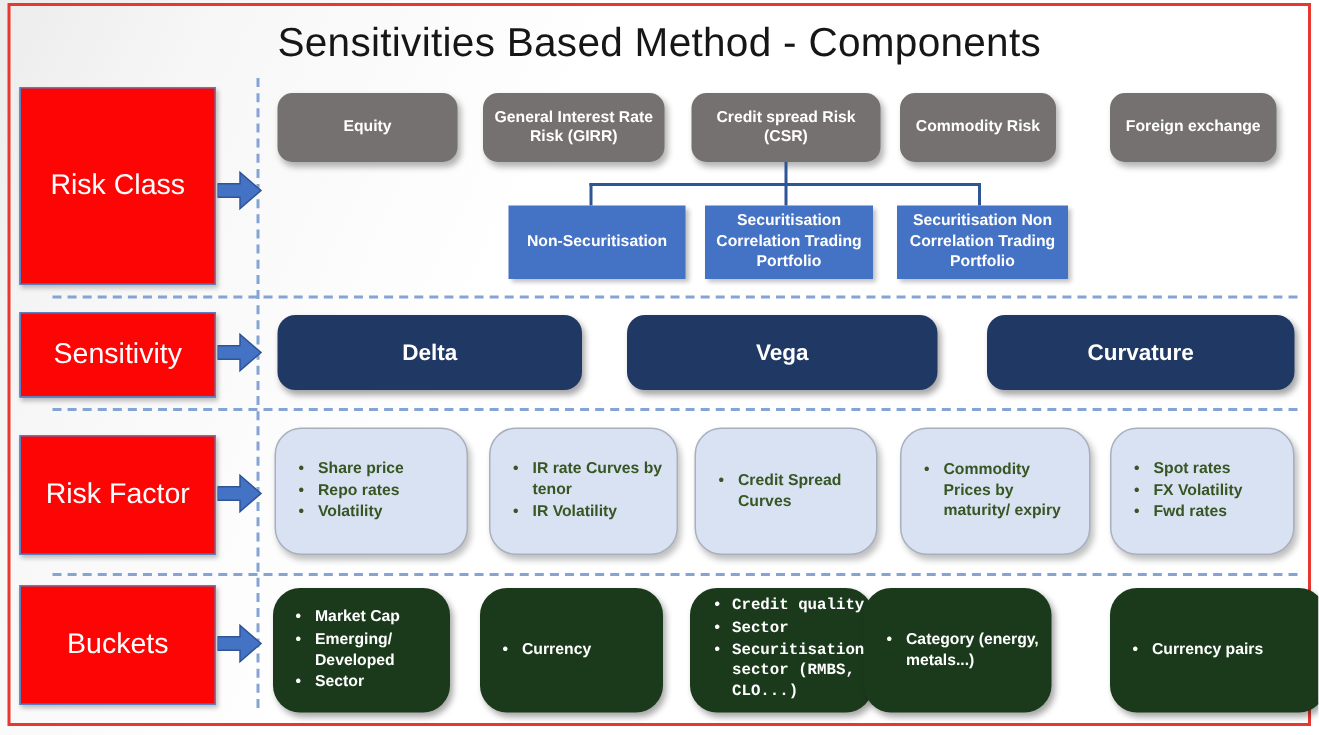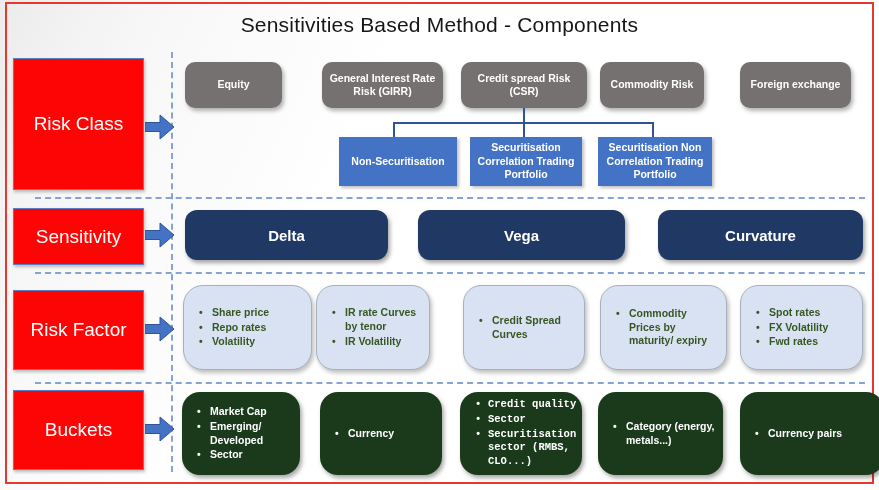--- a/index.html
+++ b/index.html
@@ -7,21 +7,21 @@
     position:relative; width:879px; height:490px; overflow:hidden;
     font-family:"Liberation Sans", sans-serif;
     background:linear-gradient(115deg,#ececec 0%,#f7f7f7 14%,#ffffff 38%);
   }
   .frame {
     position:absolute; left:5px; top:2px; width:865px; height:478px;
     border:2px solid #e8372f; background:transparent; pointer-events:none;
   }
   .title {
     position:absolute; left:0; top:13px; width:879px; text-align:center;
-    font-size:21px; color:#161616; letter-spacing:0.2px;
+    font-size:27px; color:#161616; letter-spacing:0.2px;
   }
   .dash-v {
     position:absolute; left:171px; top:52px; height:420px; width:0;
     border-left:2px dashed #85a4d6;
   }
   .dash-h {
     position:absolute; left:35px; width:830px; height:0;
     border-top:2px dashed #85a4d6;
   }
   .redbox {
@@ -100,21 +100,21 @@
   <svg class="arrow" style="top:221px;" viewBox="0 0 30 28">
       <polygon points="0,9.5 15,9.5 15,2 29,14 15,26 15,18.5 0,18.5" fill="#4472c4" stroke="#2e5596" stroke-width="1"></polygon>
     </svg>
   <svg class="arrow" style="top:315px;" viewBox="0 0 30 28">
       <polygon points="0,9.5 15,9.5 15,2 29,14 15,26 15,18.5 0,18.5" fill="#4472c4" stroke="#2e5596" stroke-width="1"></polygon>
     </svg>
   <svg class="arrow" style="top:415px;" viewBox="0 0 30 28">
       <polygon points="0,9.5 15,9.5 15,2 29,14 15,26 15,18.5 0,18.5" fill="#4472c4" stroke="#2e5596" stroke-width="1"></polygon>
     </svg>
 
-  <div class="gbox" style="left:185px; width:97px;">
+  <div class="gbox" style="left:185px; width:120px;">
     <span>Equity</span>
   </div>
   <div class="gbox" style="left:322px; width:121px;">
     <span>General Interest Rate Risk (GIRR)</span>
   </div>
   <div class="gbox" style="left:461px; width:126px;">
     <span>Credit spread Risk (CSR)</span>
   </div>
   <div class="gbox" style="left:600px; width:104px;">
     <span>Commodity Risk</span>
@@ -142,28 +142,28 @@
   <div class="nbox" style="left:185px; width:203px;">
     <span>Delta</span>
   </div>
   <div class="nbox" style="left:418px; width:207px;">
     <span>Vega</span>
   </div>
   <div class="nbox" style="left:658px; width:205px;">
     <span>Curvature</span>
   </div>
 
-  <div class="lbox" style="left:183px; width:129px;border-radius:20px;">
+  <div class="lbox" style="left:183px; width:129px;">
     <ul class="blist">
       <li>Share price</li>
       <li>Repo rates</li>
       <li>Volatility</li>
     </ul>
   </div>
-  <div class="lbox" style="left:316px; width:114px;align-items:center;">
+  <div class="lbox" style="left:326px; width:126px;align-items:center;">
     <ul class="blist">
       <li>IR rate Curves by tenor</li>
       <li>IR Volatility</li>
     </ul>
   </div>
   <div class="lbox" style="left:463px; width:122px;">
     <ul class="blist">
       <li>Credit Spread Curves</li>
     </ul>
   </div>
@@ -192,21 +192,21 @@
       <li>Currency</li>
     </ul>
   </div>
   <div class="kbox" style="left:460px; width:122px;font-family:Liberation Mono, monospace;">
     <ul class="blist">
       <li>Credit quality</li>
       <li>Sector</li>
       <li>Securitisation sector (RMBS, CLO...)</li>
     </ul>
   </div>
-  <div class="kbox" style="left:598px; width:125px;">
+  <div class="kbox" style="left:576px; width:125px;">
     <ul class="blist">
       <li>Category (energy, metals...)</li>
     </ul>
   </div>
   <div class="kbox" style="left:740px; width:144px;">
     <ul class="blist">
       <li>Currency pairs</li>
     </ul>
   </div>
 </div>

